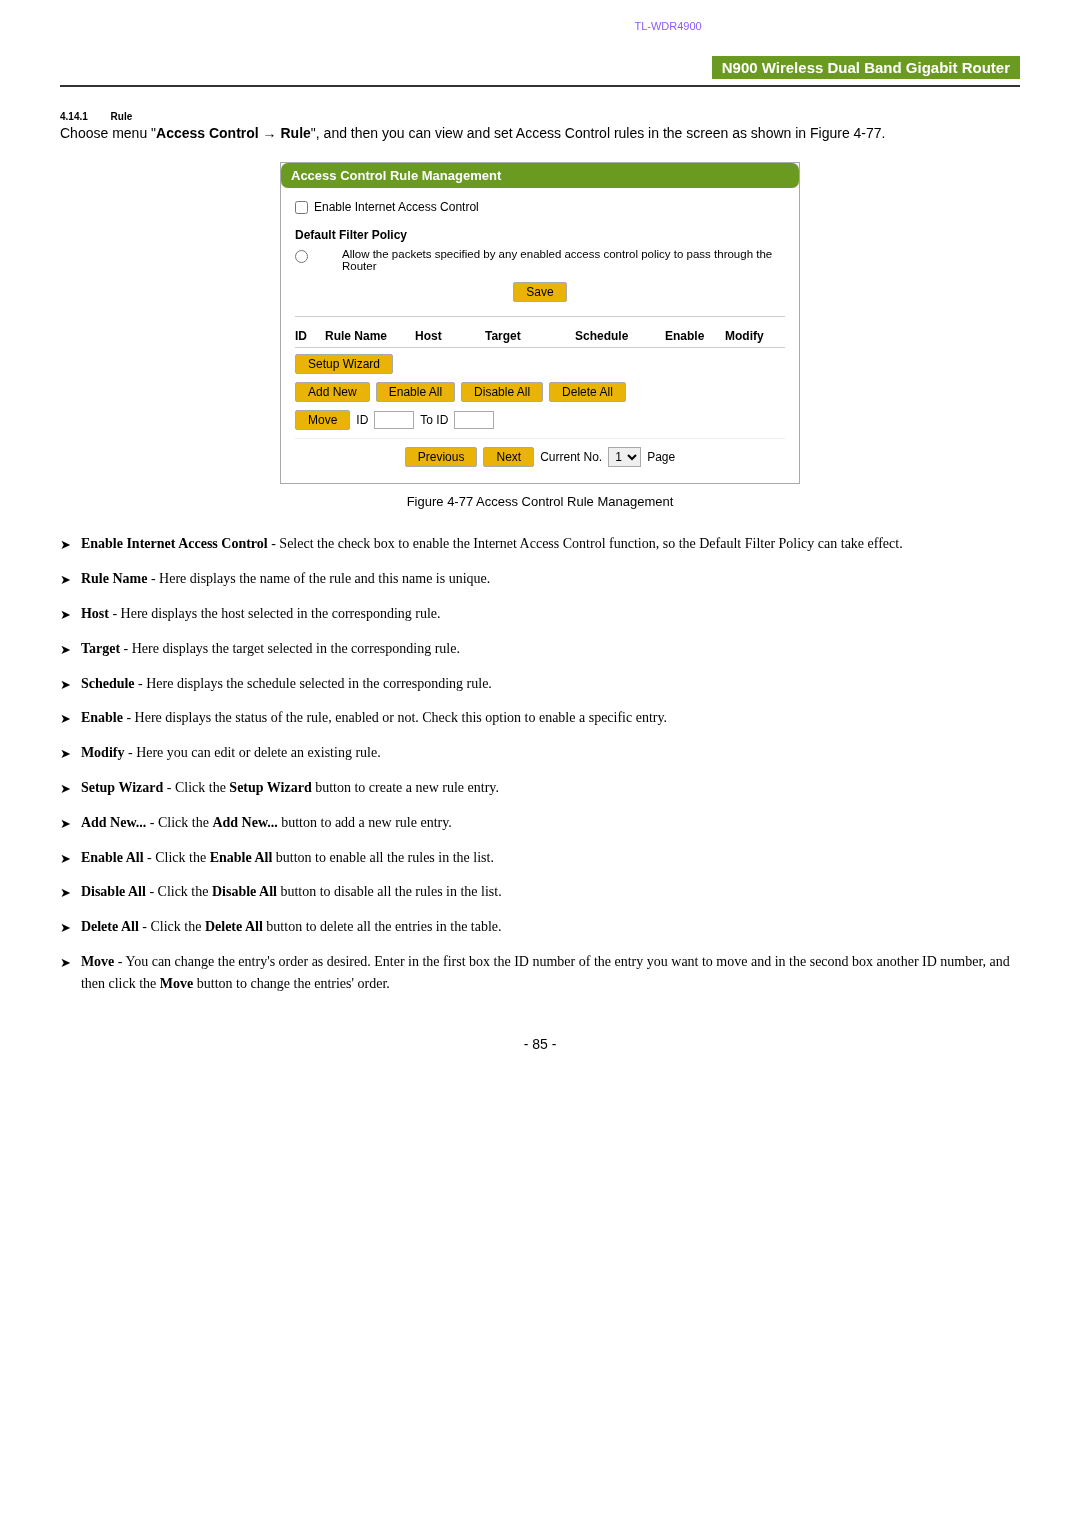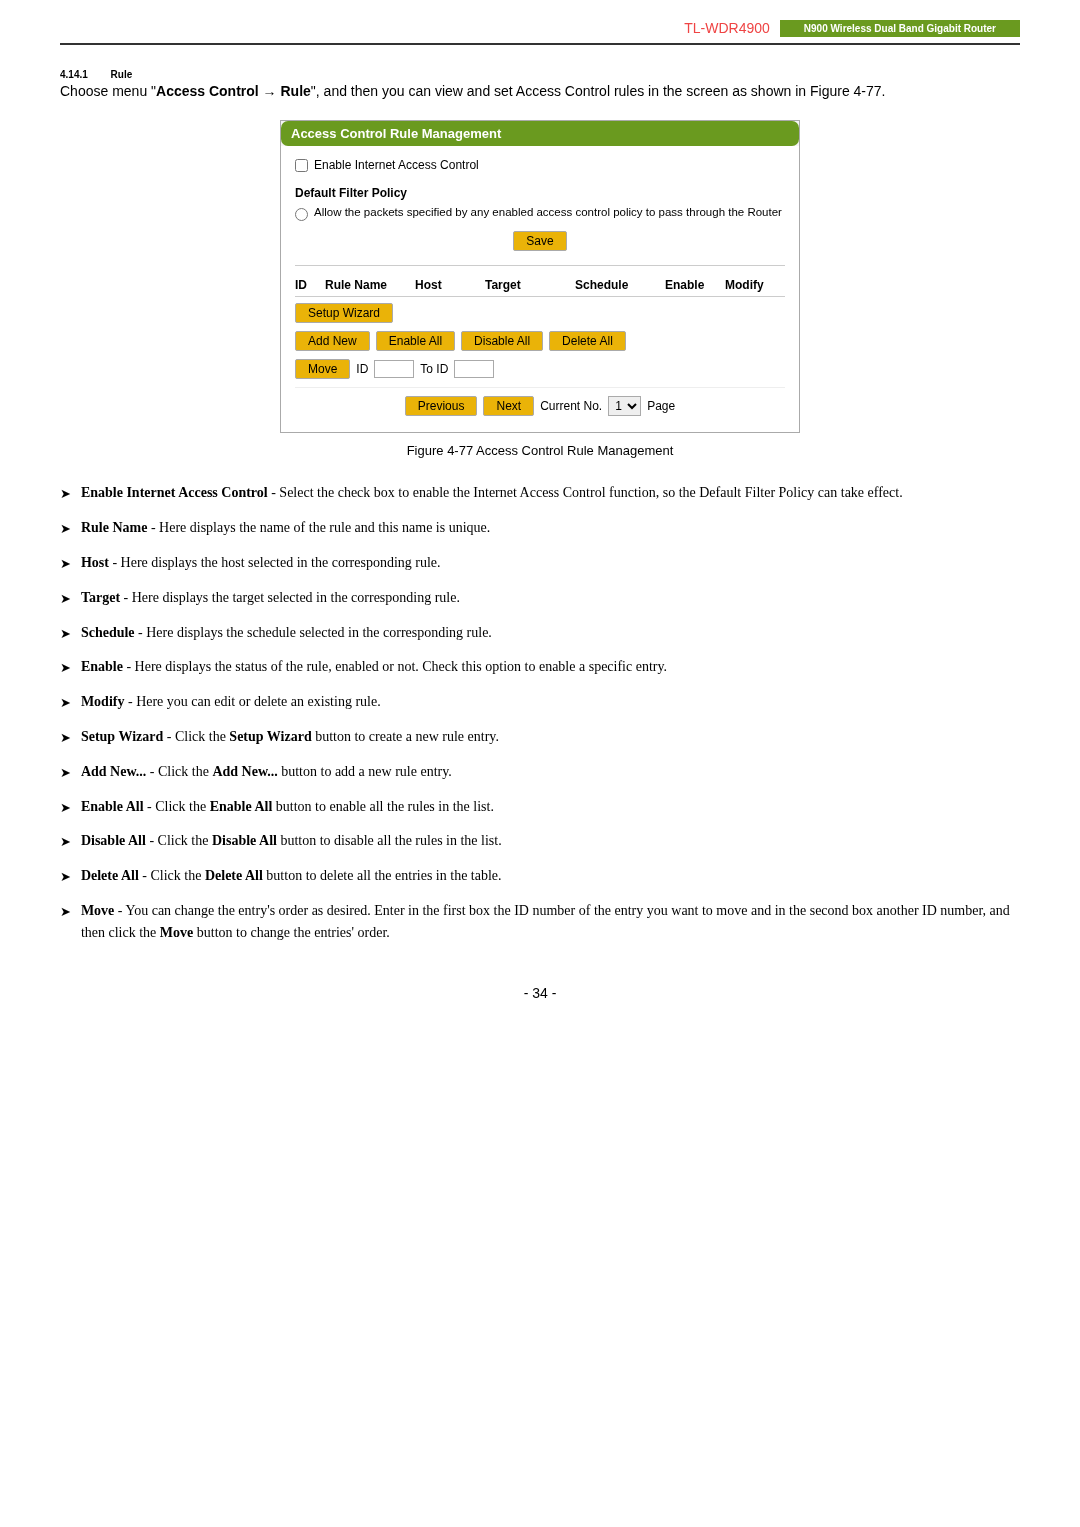--- a/index.html
+++ b/index.html
@@ -15,30 +15,31 @@
 
     
     .page-header {
       display: flex;
       justify-content: flex-end;
       border-bottom: 2px solid #333;
       padding-bottom: 6px;
       margin-bottom: 24px;
     }
     .header-model {
-      font-size: 14px;
-      color: #ef4444;
+      font-size: 11px;
+      color: #8b5cf6;
       margin-right: 10px;
     }
     .header-title {
       background: #6a9a1f;
       color: #fff;
       font-weight: bold;
-      font-size: 10px;
-      padding: 3px 24px;
+      font-size: 15px;
+      padding: 3px 10px;
+      margin-top: 36px;
     }
 
     
     .section-heading {
       font-size: 10px;
       font-weight: bold;
       margin-bottom: 0;
     }
     .section-number {
       margin-right: 20px;
@@ -86,20 +87,21 @@
     .filter-policy-label {
       font-size: 12px;
       font-weight: bold;
       margin-bottom: 6px;
     }
     .radio-row {
       display: flex;
       align-items: flex-start;
       font-size: 11.5px;
       margin-bottom: 4px;
+      gap: 28px;
     }
     .radio-row input[type=radio] { margin-right: 6px; margin-top: 2px; }
 
     .save-row {
       text-align: center;
       margin: 10px 0 14px 0;
     }
     .btn {
       background: #eab308;
       border: 1px solid #aaa;
@@ -383,13 +385,13 @@
 
   <li>
     <span class="bullet-arrow">➤</span>
     <span class="text">
       <strong>Move</strong> - You can change the entry's order as desired. Enter in the first box the ID number of the entry you want to move and in the second box another ID number, and then click the <strong>Move</strong> button to change the entries' order.
     </span>
   </li>
 
 </ul>
 
-<div class="page-number">- 34 -</div>
+<div class="page-number">- 85 -</div>
 
 </body></html>

